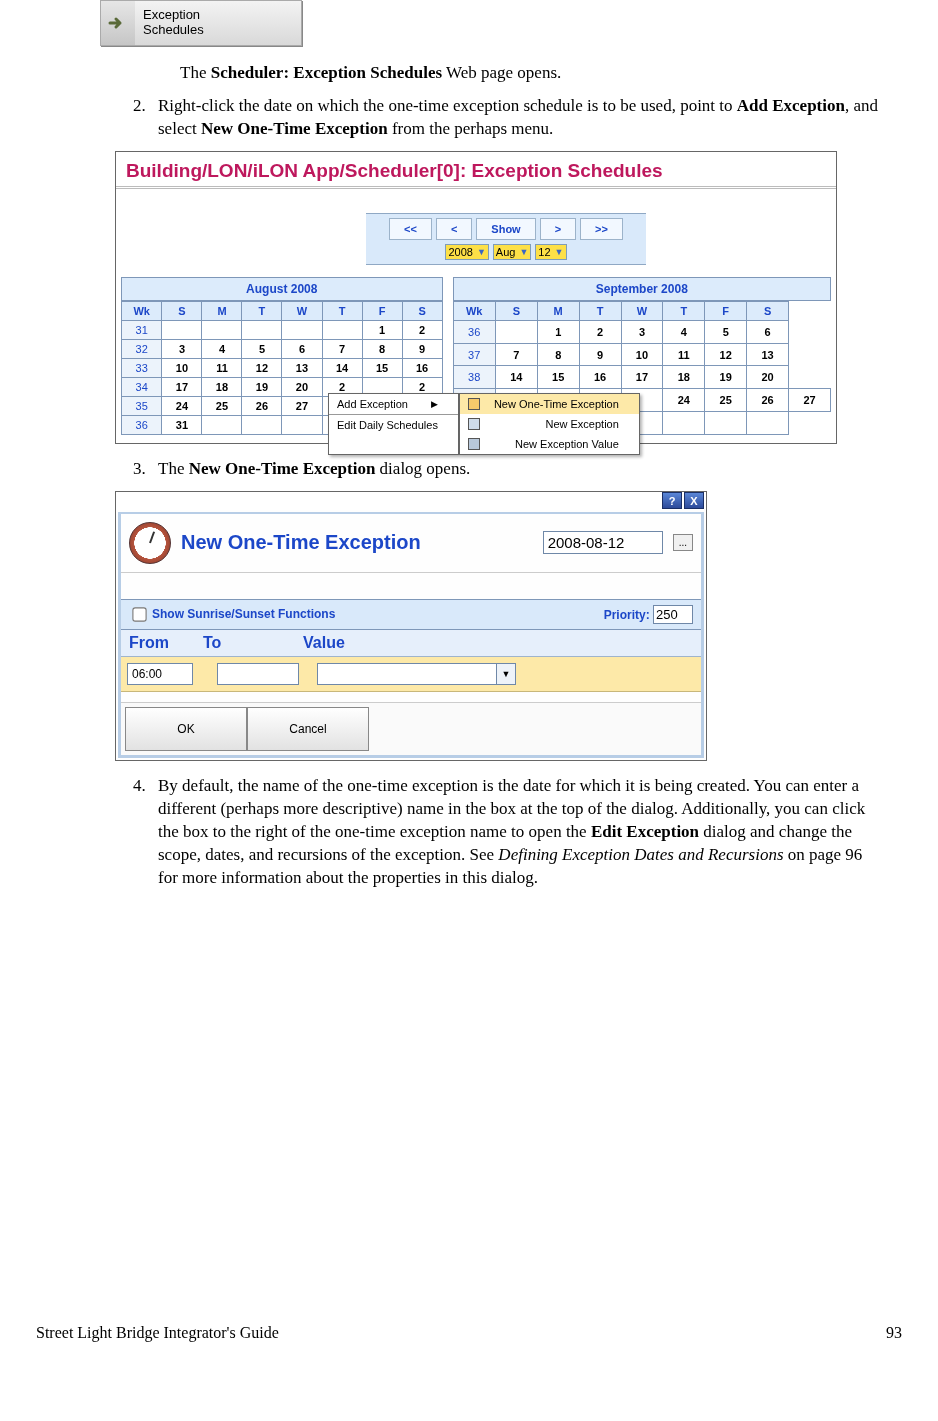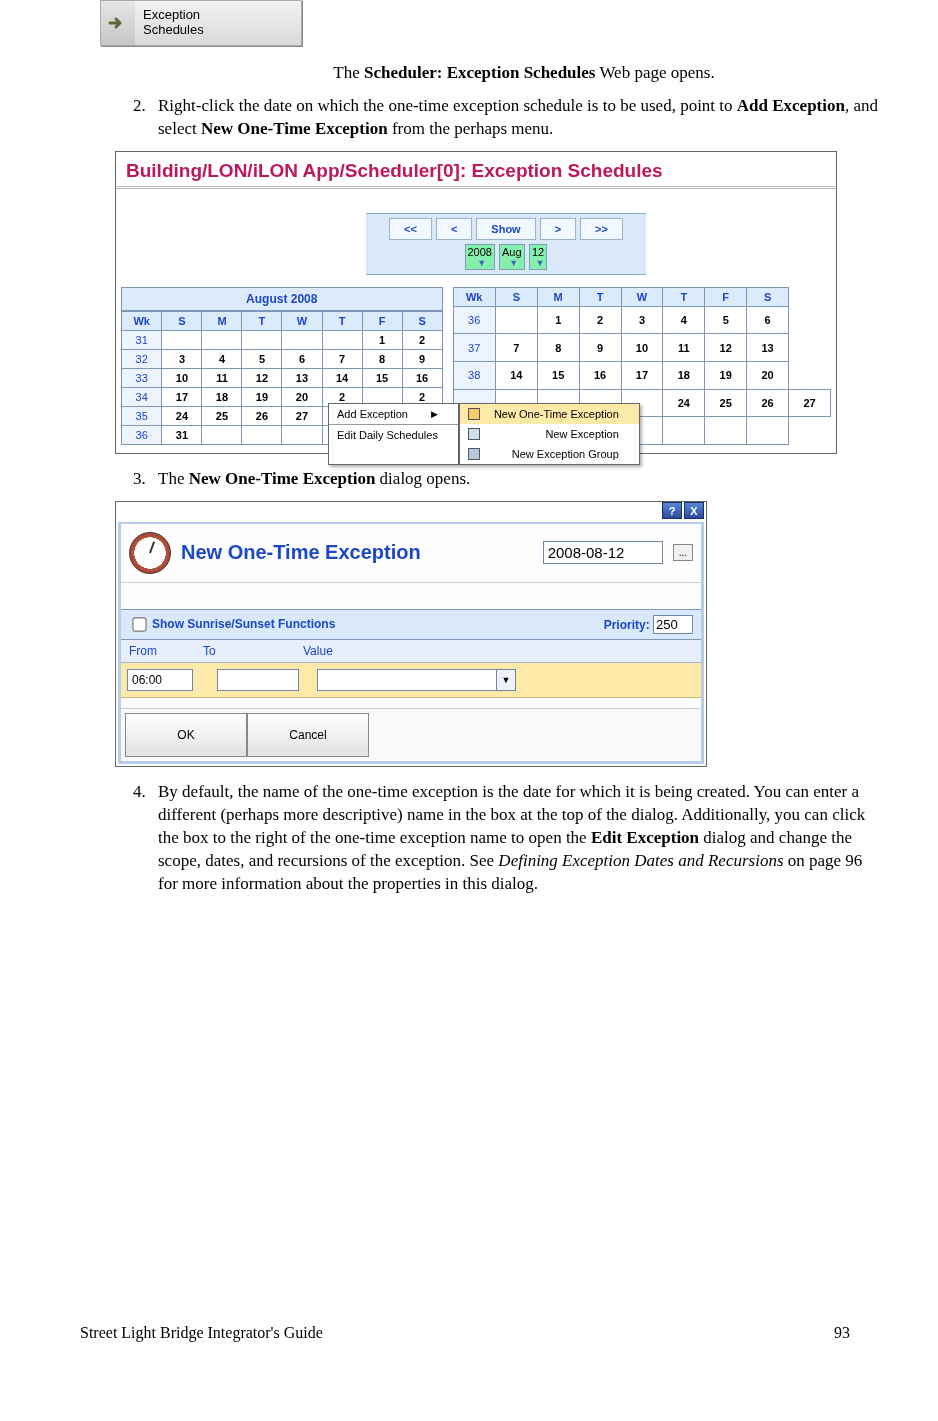--- a/index.html
+++ b/index.html
@@ -32,21 +32,21 @@
   }
   .exc-sched-btn .arrow-icon {
     width: 34px; height: 100%;
     display: flex; align-items: center; justify-content: center;
     background: linear-gradient(#e6e6e6,#c6c6c6);
   }
   .exc-sched-btn .arrow-icon svg { width: 20px; height: 20px; }
   .exc-sched-btn .btn-label { font-family: Arial, sans-serif; font-size: 13px; color: #000; padding-left: 8px; line-height: 1.15; }
 
   .body-text { margin-left: 120px; margin-right: 10px; line-height: 1.35; }
-  .body-text p { margin: 6px 0 10px 0; text-align: center; }
+  .body-text p { margin: 6px 0 10px 0; }
   .bold { font-weight: bold; }
   .italic { font-style: italic; }
 
   ol.steps { margin: 6px 0 10px 90px; padding: 0; }
   ol.steps > li { margin-bottom: 6px; padding-left: 8px; line-height: 1.35; }
   ol.steps > li::marker { font-family: inherit; }
 
   
   .scr1 {
     margin-left: 55px;
@@ -76,21 +76,21 @@
   .navrow { display: flex; gap: 0; }
   .navbtn {
     border: 1px solid #9cb3ca;
     background: #f2f8ff;
     color: #1c47c8;
     font-weight: bold;
     font-size: 11px;
     padding: 4px 14px;
     margin: 2px;
   }
-  .navsel { display: inline-flex; align-items: center; border: 1px solid #7f9db9; background: #86efac; padding: 1px 2px; margin: 2px; font-size: 11px; flex-direction: column; }
+  .navsel { display: inline-flex; align-items: center; border: 1px solid #7f9db9; background: #fde047; padding: 1px 2px; margin: 2px; font-size: 11px; }
   .navsel .chev { color: #3a66c4; margin-left: 4px; font-size: 9px; }
 
   .cal-row { display: flex; gap: 10px; padding: 12px 5px 8px 5px; position: relative; }
   .calendar { border-collapse: collapse; table-layout: fixed; }
   .calendar caption { caption-side: top; background: #dcebfb; color: #1c47c8; font-weight: bold; font-size: 12px; padding: 4px 0; border: 1px solid #7e97b8; }
   .calendar th, .calendar td {
     border: 1px solid #7e97b8;
     width: 40px;
     padding: 3px 0;
     font-size: 11px;
@@ -135,35 +135,35 @@
   .dlg-hdr { display:flex; align-items:center; padding: 8px; gap: 10px; border-bottom: 1px solid #ccc; }
   .clock-icon { width:40px; height:40px; background: radial-gradient(circle at 50% 50%, #fff 0%, #fff 55%, #b5543e 56%, #7b2e1e 100%); border-radius:50%; border:1px solid #533; position:relative; }
   .clock-icon::after { content:""; position:absolute; left:50%; top:50%; width:2px; height:12px; background:#333; transform-origin: bottom center; transform: translate(-50%,-100%) rotate(20deg);}
   .dlg-title { color: #1c47c8; font-size: 20px; font-weight: bold; }
   .date-input { border:1px solid #6f88a8; padding: 2px 4px; font-size: 15px; width: 110px; font-family: Arial; }
   .dots-btn { border:1px solid #888; background:#f0f0f0; padding: 2px 5px; font-size:10px; }
 
   .opt-bar { background: #d9e9fa; border-top:1px solid #7e97b8; border-bottom:1px solid #7e97b8; padding:5px 8px; display:flex; justify-content:space-between; align-items:center; color:#1c47c8; font-weight:bold; font-size:12px; margin-top:6px;gap:8px;}
   .opt-bar input[type=checkbox]{ margin-right:6px; transform: scale(1.1);}
   .prio-input { border:1px solid #6f88a8; width:34px; font-size:13px; padding:1px 2px; font-family:Arial;}
-  .col-hdr { background:#e6effb; border-bottom:1px solid #9fb4cc; display:flex; padding:4px 8px; color:#1c47c8; font-weight:normal; font-size:12px;}
+  .col-hdr { background:#e6effb; border-bottom:1px solid #9fb4cc; display:flex; padding:4px 8px; color:#1c47c8; font-weight:bold; font-size:16px;}
   .col-hdr .c1{ width:74px;} .col-hdr .c2{ width:100px;} .col-hdr .c3{ flex:1; }
   .val-row { background:#fde9a8; display:flex; padding:6px 6px; gap:0; align-items:center; border-bottom:1px solid #c8b77a;}
   .val-row .tin { border:1px solid #6f88a8; background:#fff; height:20px; padding:0 4px; font-family:Arial; font-size:12px; }
   .val-row .c1 .tin{ width:56px;} .val-row .c2 .tin{ width:72px;} .val-row .c3 { flex:1; display:flex;}
   .val-select { display:flex; align-items:stretch; }
   .val-select .tin { width:170px; border-right:0;}
   .val-select .dd { border:1px solid #6f88a8; background:#eef3f9; width:18px; display:flex; align-items:center; justify-content:center; font-size:9px;}
   .val-row .c1{ width:90px;} .val-row .c2{ width:100px;}
 
   .btn-row { display:flex; border-top:1px solid #ccc; background:#fafafa; padding:4px 4px; gap:0;}
   .btn-row .dbtn { flex:0 0 120px; border:1px solid #888; background:linear-gradient(#fff,#e2e2e2); text-align:center; padding:14px 0; font-size:12px; }
 
   
-  .footer { position: absolute; bottom: 18px; left: 0; right: 8px; display:flex; justify-content:space-between; padding: 0 80px; font-size:16px;}
+  .footer { position: absolute; bottom: 18px; left: 0; right: 0; display:flex; justify-content:space-between; padding: 0 36px; font-size:16px;}
 </style>
 </head>
 <body>
 
 <div class="page">
 
   
   <div class="exc-sched-btn">
     <span class="arrow-icon">
       <svg viewBox="0 0 20 20">
@@ -287,20 +287,21 @@
               <td class="empty">&nbsp;</td>
               <td class="empty">&nbsp;</td>
               <td class="empty">&nbsp;</td>
               <td class="empty">&nbsp;</td>
               <td class="empty">&nbsp;</td>
               <td class="empty">&nbsp;</td>
             </tr>
           </tbody>
       </table>
       <table class="calendar" id="cal2">
+        <caption>September 2008</caption>
         <thead>
             <tr id="cal2-h">
               <th>Wk</th>
               <th>S</th>
               <th>M</th>
               <th>T</th>
               <th>W</th>
               <th>T</th>
               <th>F</th>
               <th>S</th>
@@ -375,21 +376,21 @@
           <div class="item">
               <span class="sq"></span>
               <span>New One-Time Exception</span>
             </div>
           <div class="item">
               <span class="sq"></span>
               <span>New Exception</span>
             </div>
           <div class="item">
               <span class="sq"></span>
-              <span>New Exception Group</span>
+              <span>New Exception Value</span>
             </div>
         </div>
       </div>
     </div>
   </div>
 
   <ol class="steps" start="3">
     <li>
       <span>The </span><span class="bold">New One-Time Exception</span><span> dialog opens.</span>
     </li>

